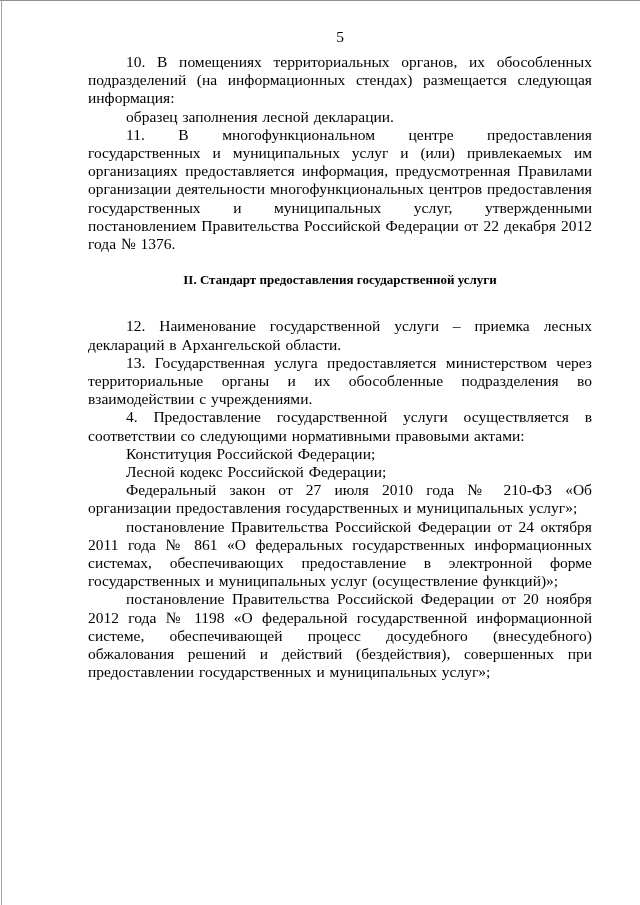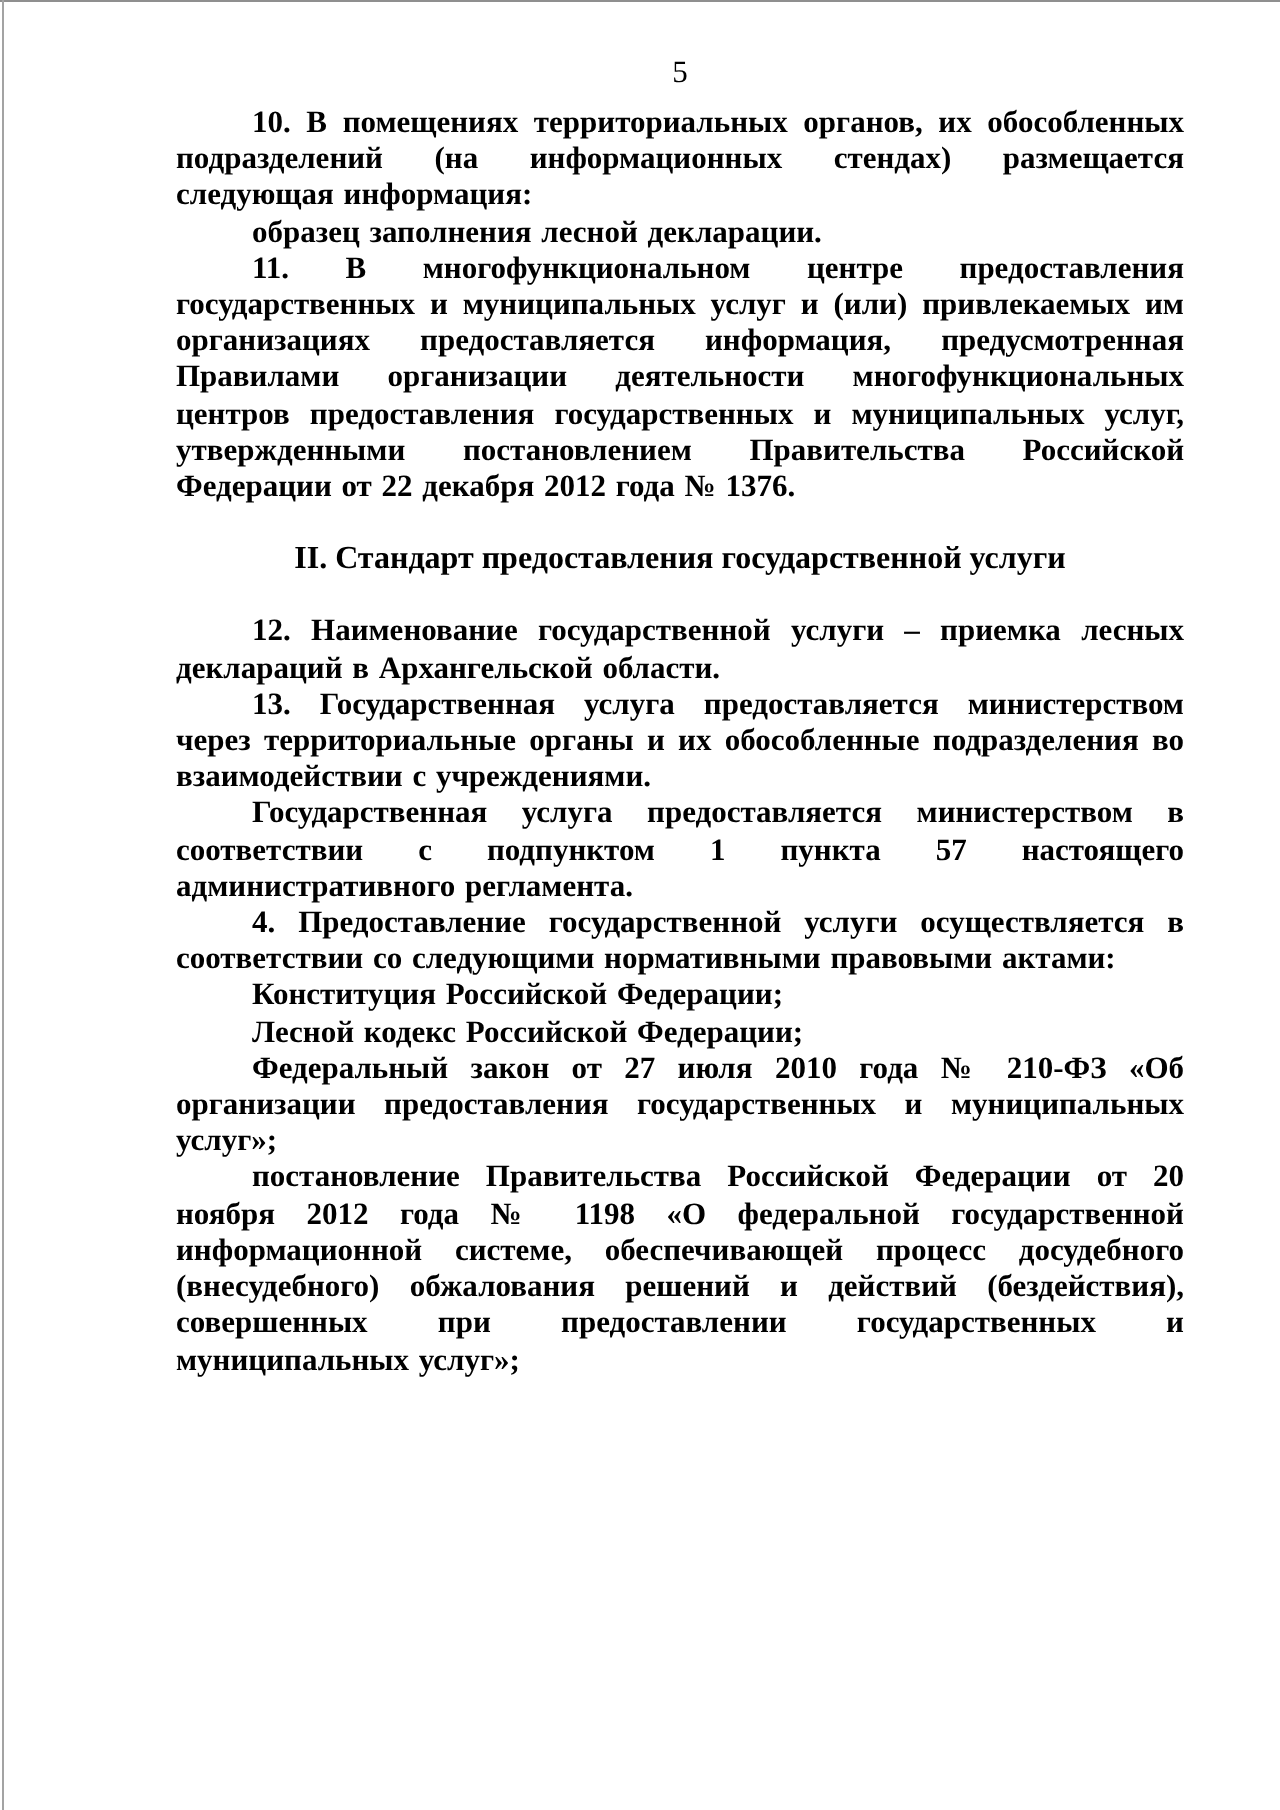--- a/index.html
+++ b/index.html
@@ -40,25 +40,24 @@
     line-height: 18px;
     margin-bottom: 7px;
   }
   p.doc-par {
     margin: 0;
     font-size: 15.5px;
     line-height: 18.2px;
     text-align: justify;
     text-indent: 38px;
     word-spacing: 1px;
-    font-weight: bold;
   }
   h2.section-heading {
-    margin: 18px 0 18px 0;
-    font-size: 16px;
+    margin: 18px 0 28px 0;
+    font-size: 13px;
     line-height: 18.2px;
     font-weight: bold;
     text-align: center;
   }
 </style>
 </head>
 <body>
 
 <div class="scan-line-top"></div>
 <div class="scan-line-left"></div>
@@ -68,20 +67,20 @@
   <div class="page-number">5</div>
 
   <p class="doc-par">10. В помещениях территориальных органов, их обособленных подразделений (на информационных стендах) размещается следующая информация:</p>
   <p class="doc-par">образец заполнения лесной декларации.</p>
   <p class="doc-par">11. В многофункциональном центре предоставления государственных и муниципальных услуг и (или) привлекаемых им организациях предоставляется информация, предусмотренная Правилами организации деятельности многофункциональных центров предоставления государственных и муниципальных услуг, утвержденными постановлением Правительства Российской Федерации от 22 декабря 2012 года № 1376.</p>
 
   <h2 class="section-heading">II. Стандарт предоставления государственной услуги</h2>
 
   <p class="doc-par">12. Наименование государственной услуги – приемка лесных деклараций в Архангельской области.</p>
   <p class="doc-par">13. Государственная услуга предоставляется министерством через территориальные органы и их обособленные подразделения во взаимодействии с учреждениями.</p>
-  <p class="doc-par">Государственная услуга предоставляется министерством в соответствии с подпунктом 1 пункта 57 настоящего административного регламента.</p>
   <p class="doc-par">4. Предоставление государственной услуги осуществляется в соответствии со следующими нормативными правовыми актами:</p>
   <p class="doc-par">Конституция Российской Федерации;</p>
   <p class="doc-par">Лесной кодекс Российской Федерации;</p>
   <p class="doc-par">Федеральный закон от 27 июля 2010 года № 210-ФЗ «Об организации предоставления государственных и муниципальных услуг»;</p>
+  <p class="doc-par">постановление Правительства Российской Федерации от 24 октября 2011 года № 861 «О федеральных государственных информационных системах, обеспечивающих предоставление в электронной форме государственных и муниципальных услуг (осуществление функций)»;</p>
   <p class="doc-par">постановление Правительства Российской Федерации от 20 ноября 2012 года № 1198 «О федеральной государственной информационной системе, обеспечивающей процесс досудебного (внесудебного) обжалования решений и действий (бездействия), совершенных при предоставлении государственных и муниципальных услуг»;</p>
 
 </div>
 
 </body></html>

